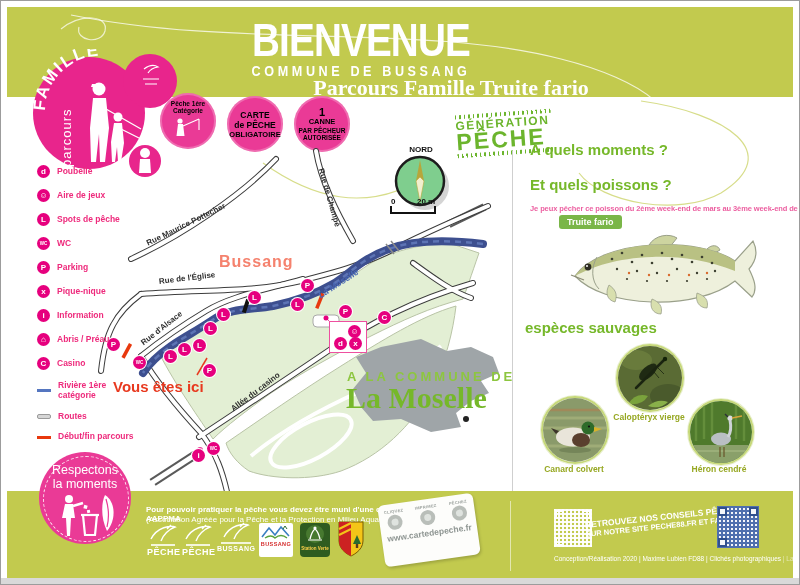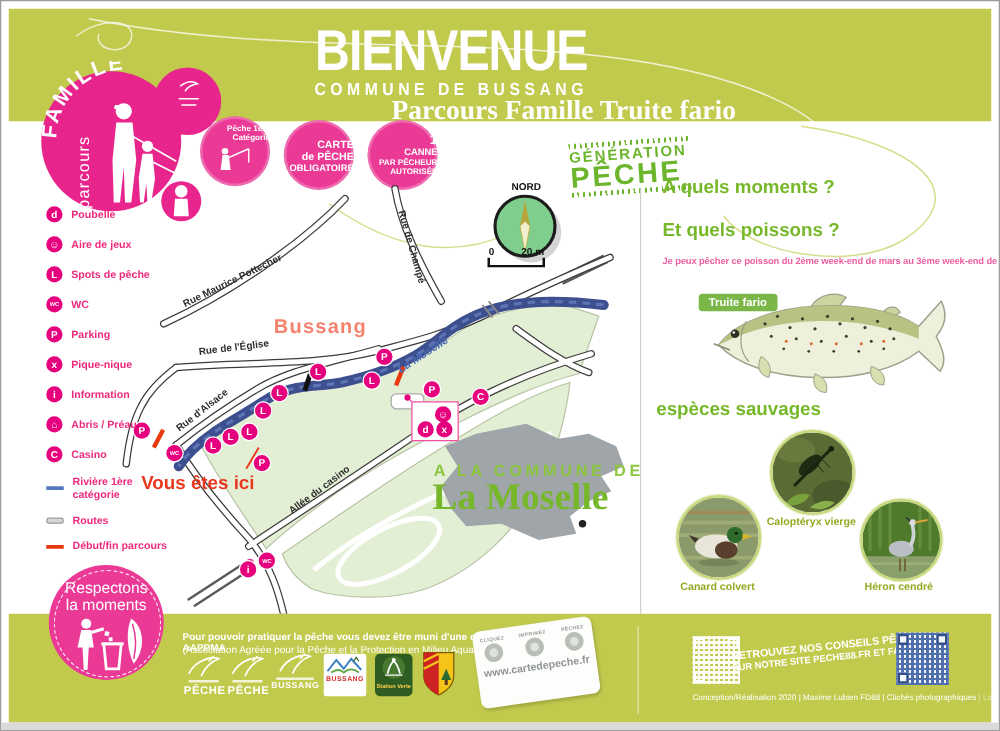--- a/index.html
+++ b/index.html
@@ -4,21 +4,21 @@
 <style>
   html,body{margin:0;padding:0;background:#efefef;font-family:"Liberation Sans",sans-serif;}
   #board{position:relative;width:800px;height:585px;background:#fff;border:1px solid #9c9c9c;box-sizing:border-box;overflow:hidden;}
   .abs{position:absolute;}
   
   #header-band{left:6px;top:6px;width:786px;height:90px;background:#c2ca4e;}
   #title{left:160px;top:16px;width:400px;text-align:center;color:#fff;font-size:46px;font-weight:bold;transform:scaleX(.84);letter-spacing:-1px;line-height:1;}
   #subtitle{left:160px;top:62px;width:400px;text-align:center;color:#fff;font-size:14px;letter-spacing:4px;font-weight:bold;transform:scaleX(.9);}
   #tagline{left:300px;top:74px;width:300px;text-align:center;color:#fff;font-size:22px;font-weight:bold;font-family:"Liberation Serif",serif;white-space:nowrap;}
   
-  .badge{border-radius:50%;background:#ea3a96;color:#ffffff;text-align:right;box-shadow:0 0 0 2px rgba(255,255,255,.25) inset;}
+  .badge{border-radius:50%;background:#ea3a96;color:#000000;text-align:center;box-shadow:0 0 0 2px rgba(255,255,255,.25) inset;}
   #badge1{left:159px;top:92px;width:56px;height:56px;}
   #badge2{left:226px;top:95px;width:56px;height:56px;}
   #badge3{left:293px;top:95px;width:56px;height:56px;}
   .badge .b-s{display:block;font-size:6.5px;font-weight:bold;line-height:1.15;}
   .badge .b-m{display:block;font-size:8.5px;font-weight:bold;line-height:1.2;}
   .badge .b-l{display:block;font-size:11px;font-weight:bold;line-height:1.1;}
   
   #genpeche{left:455px;top:110px;width:96px;transform:rotate(-4deg);text-align:left;}
   .hatch{height:4px;background:repeating-linear-gradient(90deg,#6cb52d 0 1.5px,transparent 1.5px 4.5px);margin:1px 0;}
   #gen-l1{color:#6cb52d;font-size:12px;font-weight:bold;letter-spacing:1.5px;line-height:1;}
@@ -43,21 +43,21 @@
   #icon-box{left:328px;top:320px;width:36px;height:30px;background:#fff;border:1px solid #ee4fa0;}
   #icon-box .map-icon{box-shadow:none;}
   
   #src-kicker{left:346px;top:368px;font-size:13px;letter-spacing:3px;color:#8dc63f;font-weight:bold;white-space:nowrap;}
   #src-title{left:345px;top:380px;font-size:30px;font-weight:bold;color:#76b82a;font-family:"Liberation Serif",serif;white-space:nowrap;}
   #src-text{left:346px;top:421px;width:152px;font-size:8px;font-weight:bold;color:#3a3a34;line-height:1.45;text-align:justify;}
   
   #divider{left:511px;top:150px;width:1px;height:340px;background:#cfcfcf;}
   .q-head{position:absolute;font-size:15px;font-weight:bold;color:#76b82a;white-space:nowrap;}
   #season{left:529px;top:203px;width:266px;font-size:7.5px;font-weight:bold;color:#ec5fa0;letter-spacing:-.1px;white-space:nowrap;}
-  #sp-badge{left:558px;top:234px;background:#7ab648;color:#fff;font-size:9px;font-weight:bold;padding:2px 8px;border-radius:3px;}
+  #sp-badge{left:558px;top:214px;background:#7ab648;color:#fff;font-size:9px;font-weight:bold;padding:2px 8px;border-radius:3px;}
   .wl-circle{position:absolute;border-radius:50%;overflow:hidden;border:2px solid #c6d879;box-shadow:0 0 0 1px #e8efce;}
   .wl-label{position:absolute;font-size:8.5px;font-weight:bold;color:#97a823;text-align:center;white-space:nowrap;}
   
   #footer-band{left:6px;top:490px;width:786px;height:87px;background:#c2ca4e;}
   #nature-circle{left:38px;top:451px;width:92px;height:92px;border-radius:50%;background:#ea3a96;}
   #nature-ring{left:42px;top:455px;width:84px;height:84px;border-radius:50%;border:1px dashed rgba(255,255,255,.85);}
   #nature-t1{left:38px;top:462px;width:92px;text-align:center;color:#fff;font-size:12.5px;line-height:1.15;}
   #rule1{left:145px;top:504px;width:330px;color:#fff;font-size:8px;font-weight:bold;}
   #rule2{left:145px;top:514px;width:330px;color:#fff;font-size:8px;}
   .wlogo{position:absolute;text-align:center;color:#fff;}

